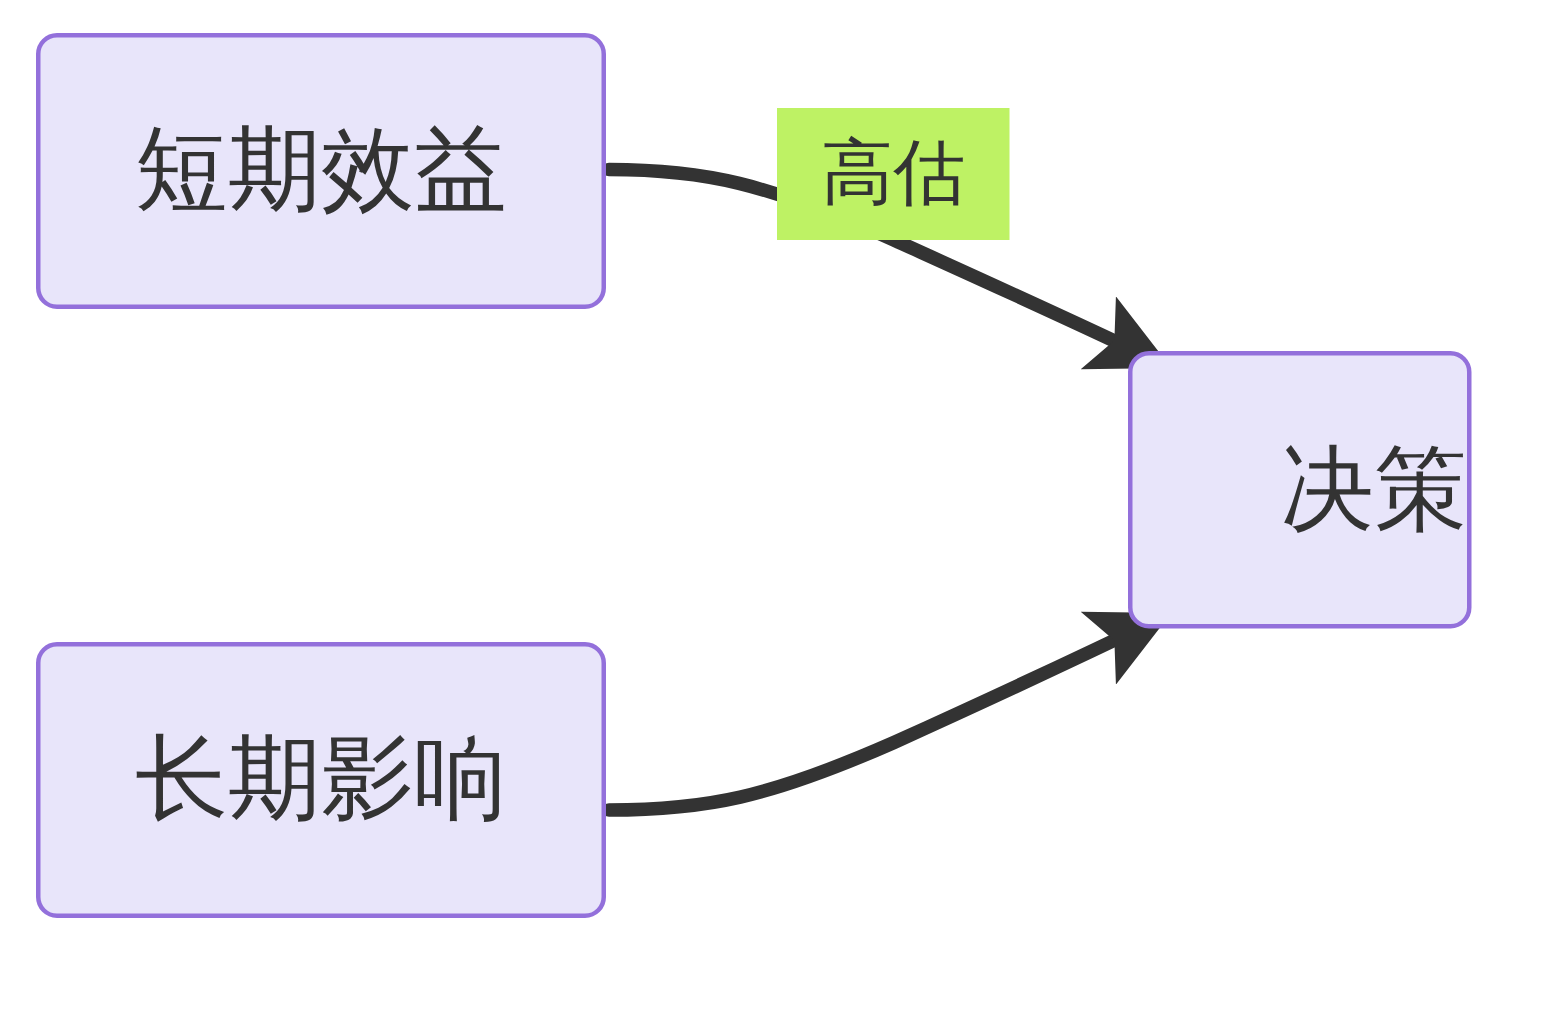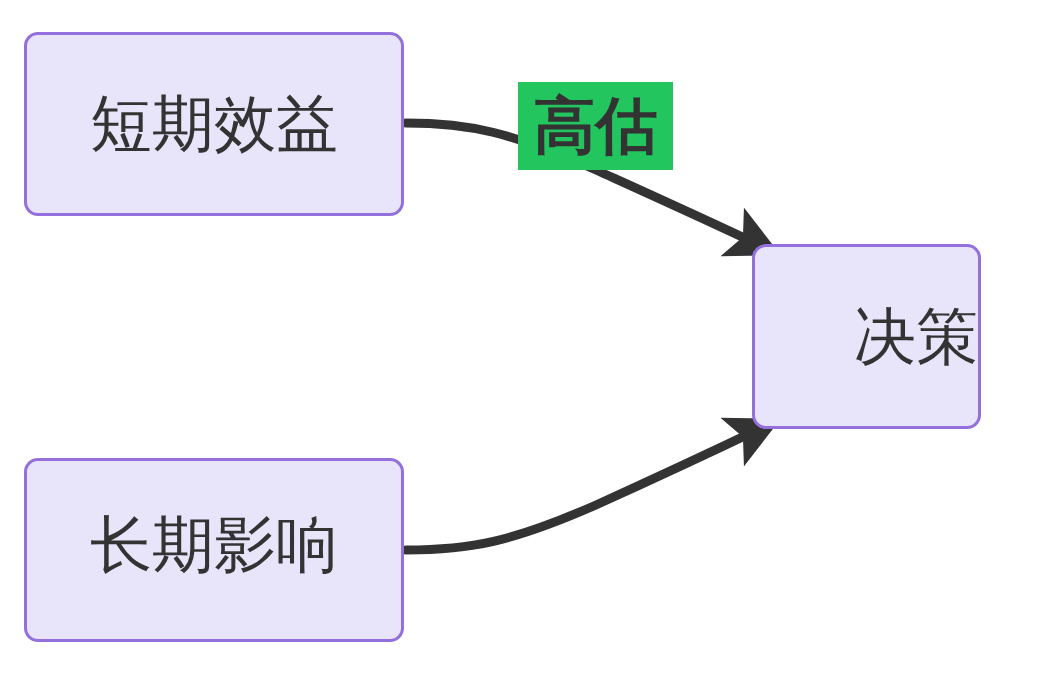--- a/index.html
+++ b/index.html
@@ -12,21 +12,20 @@
     width: 1043px;
     height: 684px;
     font-family: "Liberation Sans", "DejaVu Sans", sans-serif;
     overflow: hidden;
   }
   #diagram-canvas {
     position: relative;
     width: 1043px;
     height: 600px;
     background: #ffffff;
-    margin-top: 10px;
   }
   #edge-layer {
     position: absolute;
     left: 0;
     top: 0;
     width: 1043px;
     height: 684px;
   }
   .node {
     position: absolute;
@@ -46,44 +45,42 @@
     letter-spacing: 0px;
   }
   #node-short-term {
     left: 24px;
     top: 22px;
     width: 380px;
     height: 184px;
   }
   #node-long-term {
     left: 24px;
-    top: 448px;
+    top: 428px;
     width: 380px;
     height: 184px;
-    font-family: Liberation Mono, monospace;
   }
   #node-decision {
     left: 752px;
     top: 234px;
     width: 229px;
     height: 185px;
     justify-content: flex-end;
   }
   .edge-label {
     position: absolute;
-    background: #22c55e;
+    background: #bef264;
     color: #333333;
-    font-size: 62px;
+    font-size: 48px;
     line-height: 1;
     white-space: nowrap;
     display: flex;
     align-items: center;
     justify-content: center;
     box-sizing: border-box;
-    font-weight: bold;
   }
   #edge-label-overestimate {
     left: 518px;
     top: 72px;
     width: 155px;
     height: 88px;
   }
   #edge-label-underestimate {
     left: 520px;
     top: 494px;

